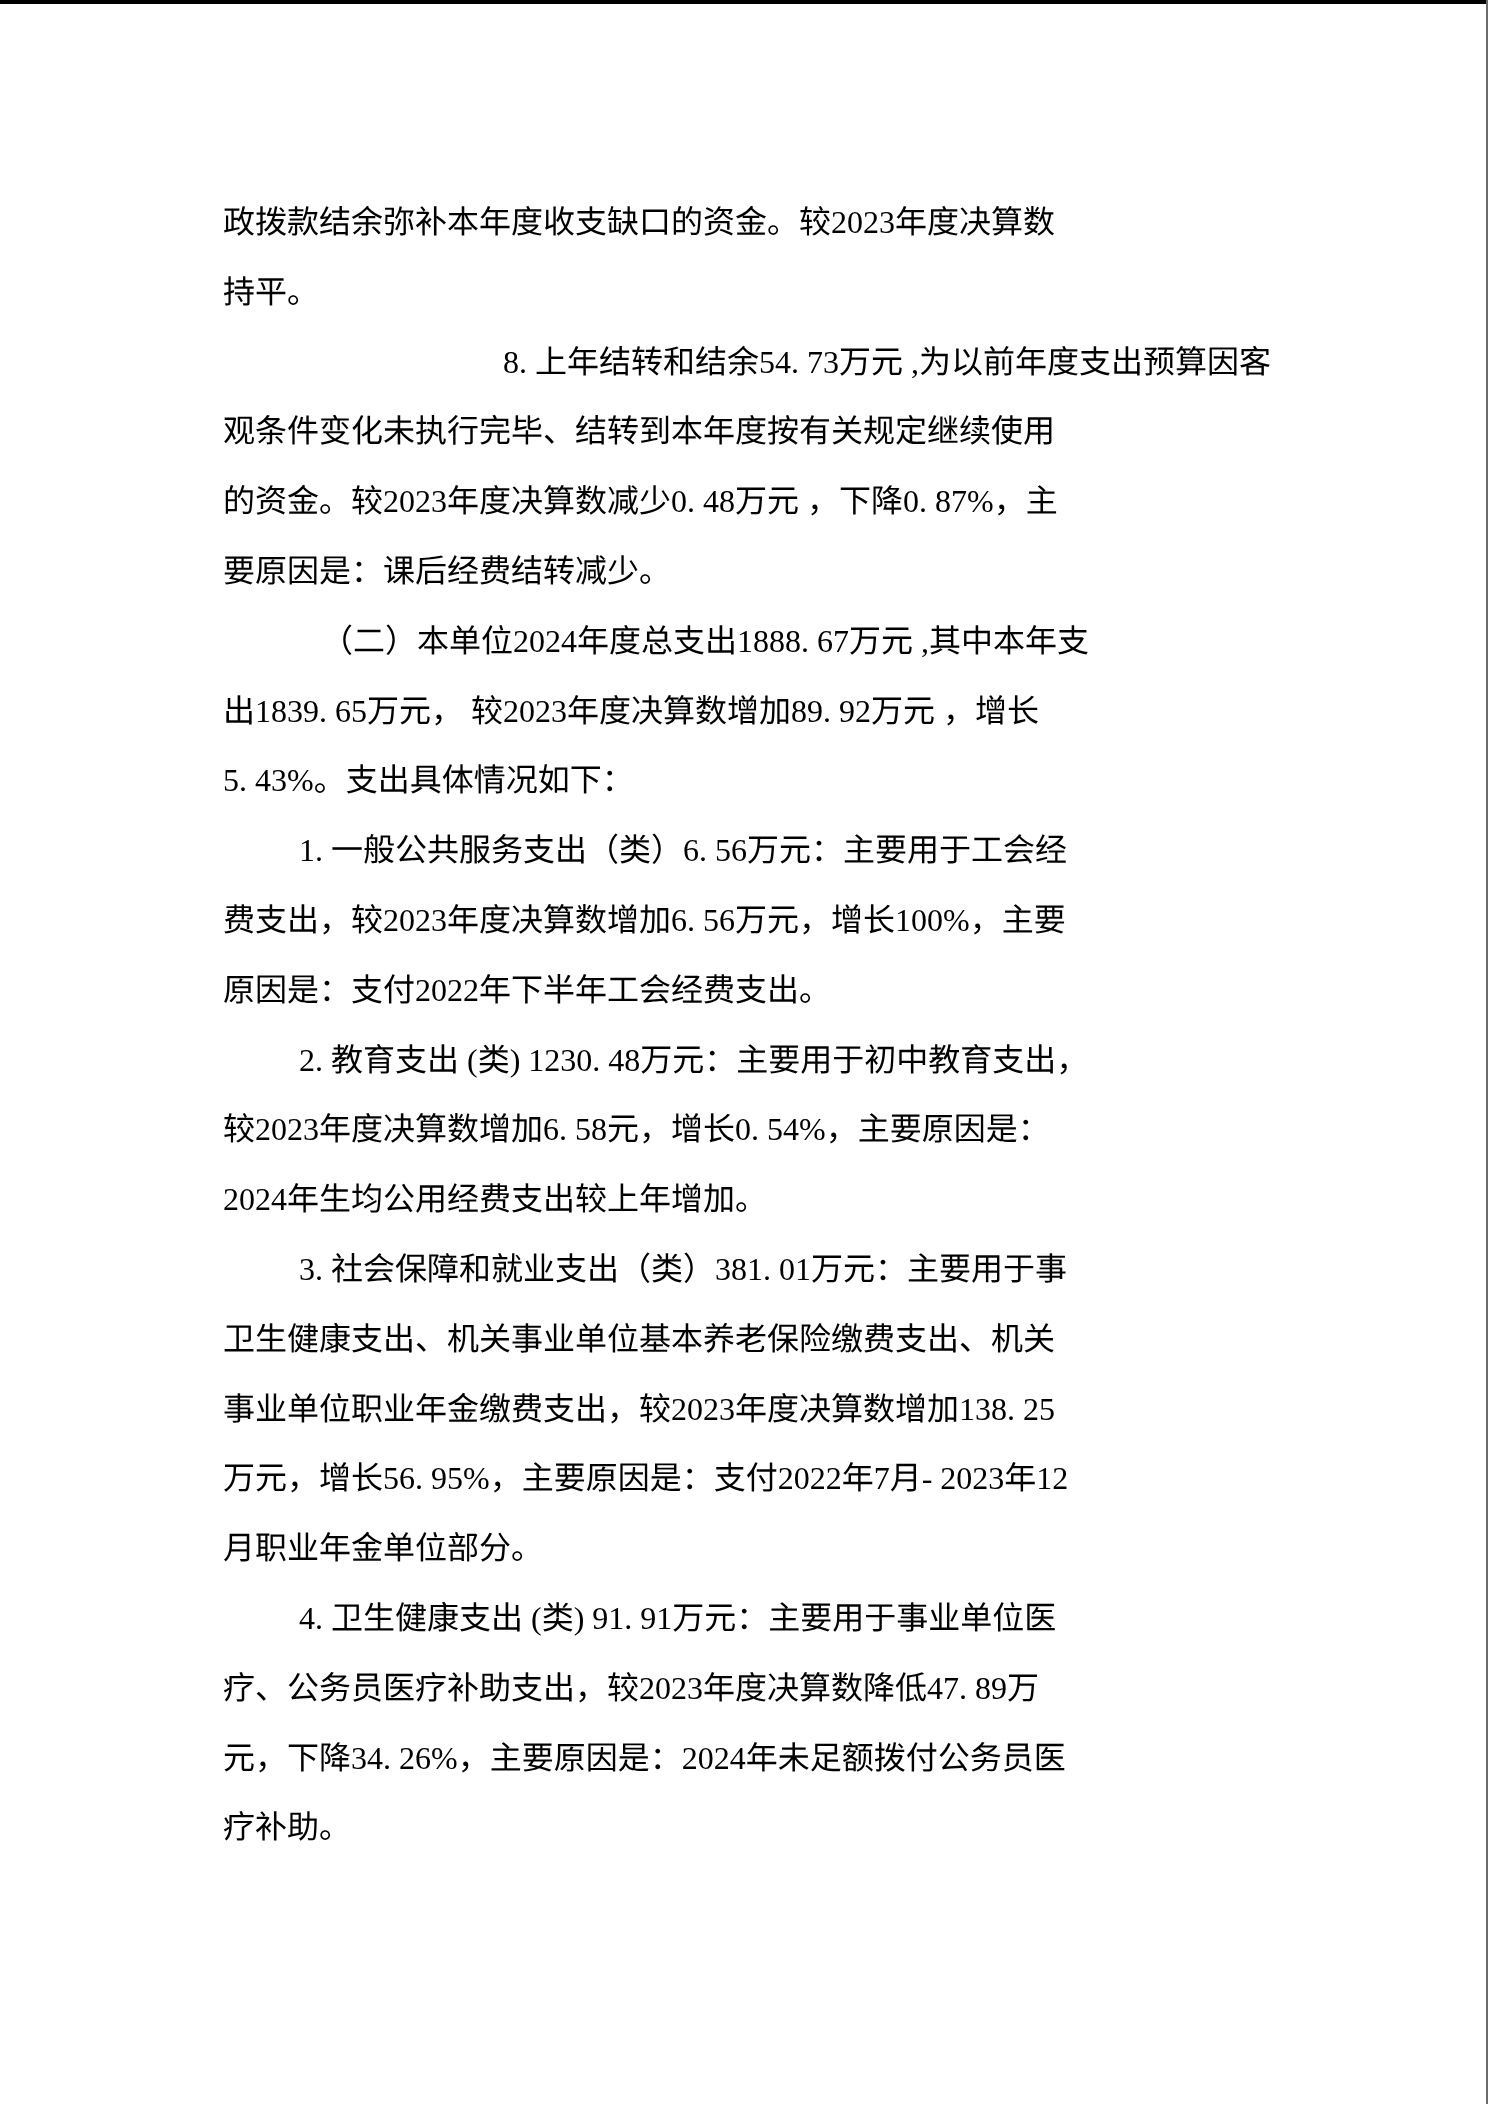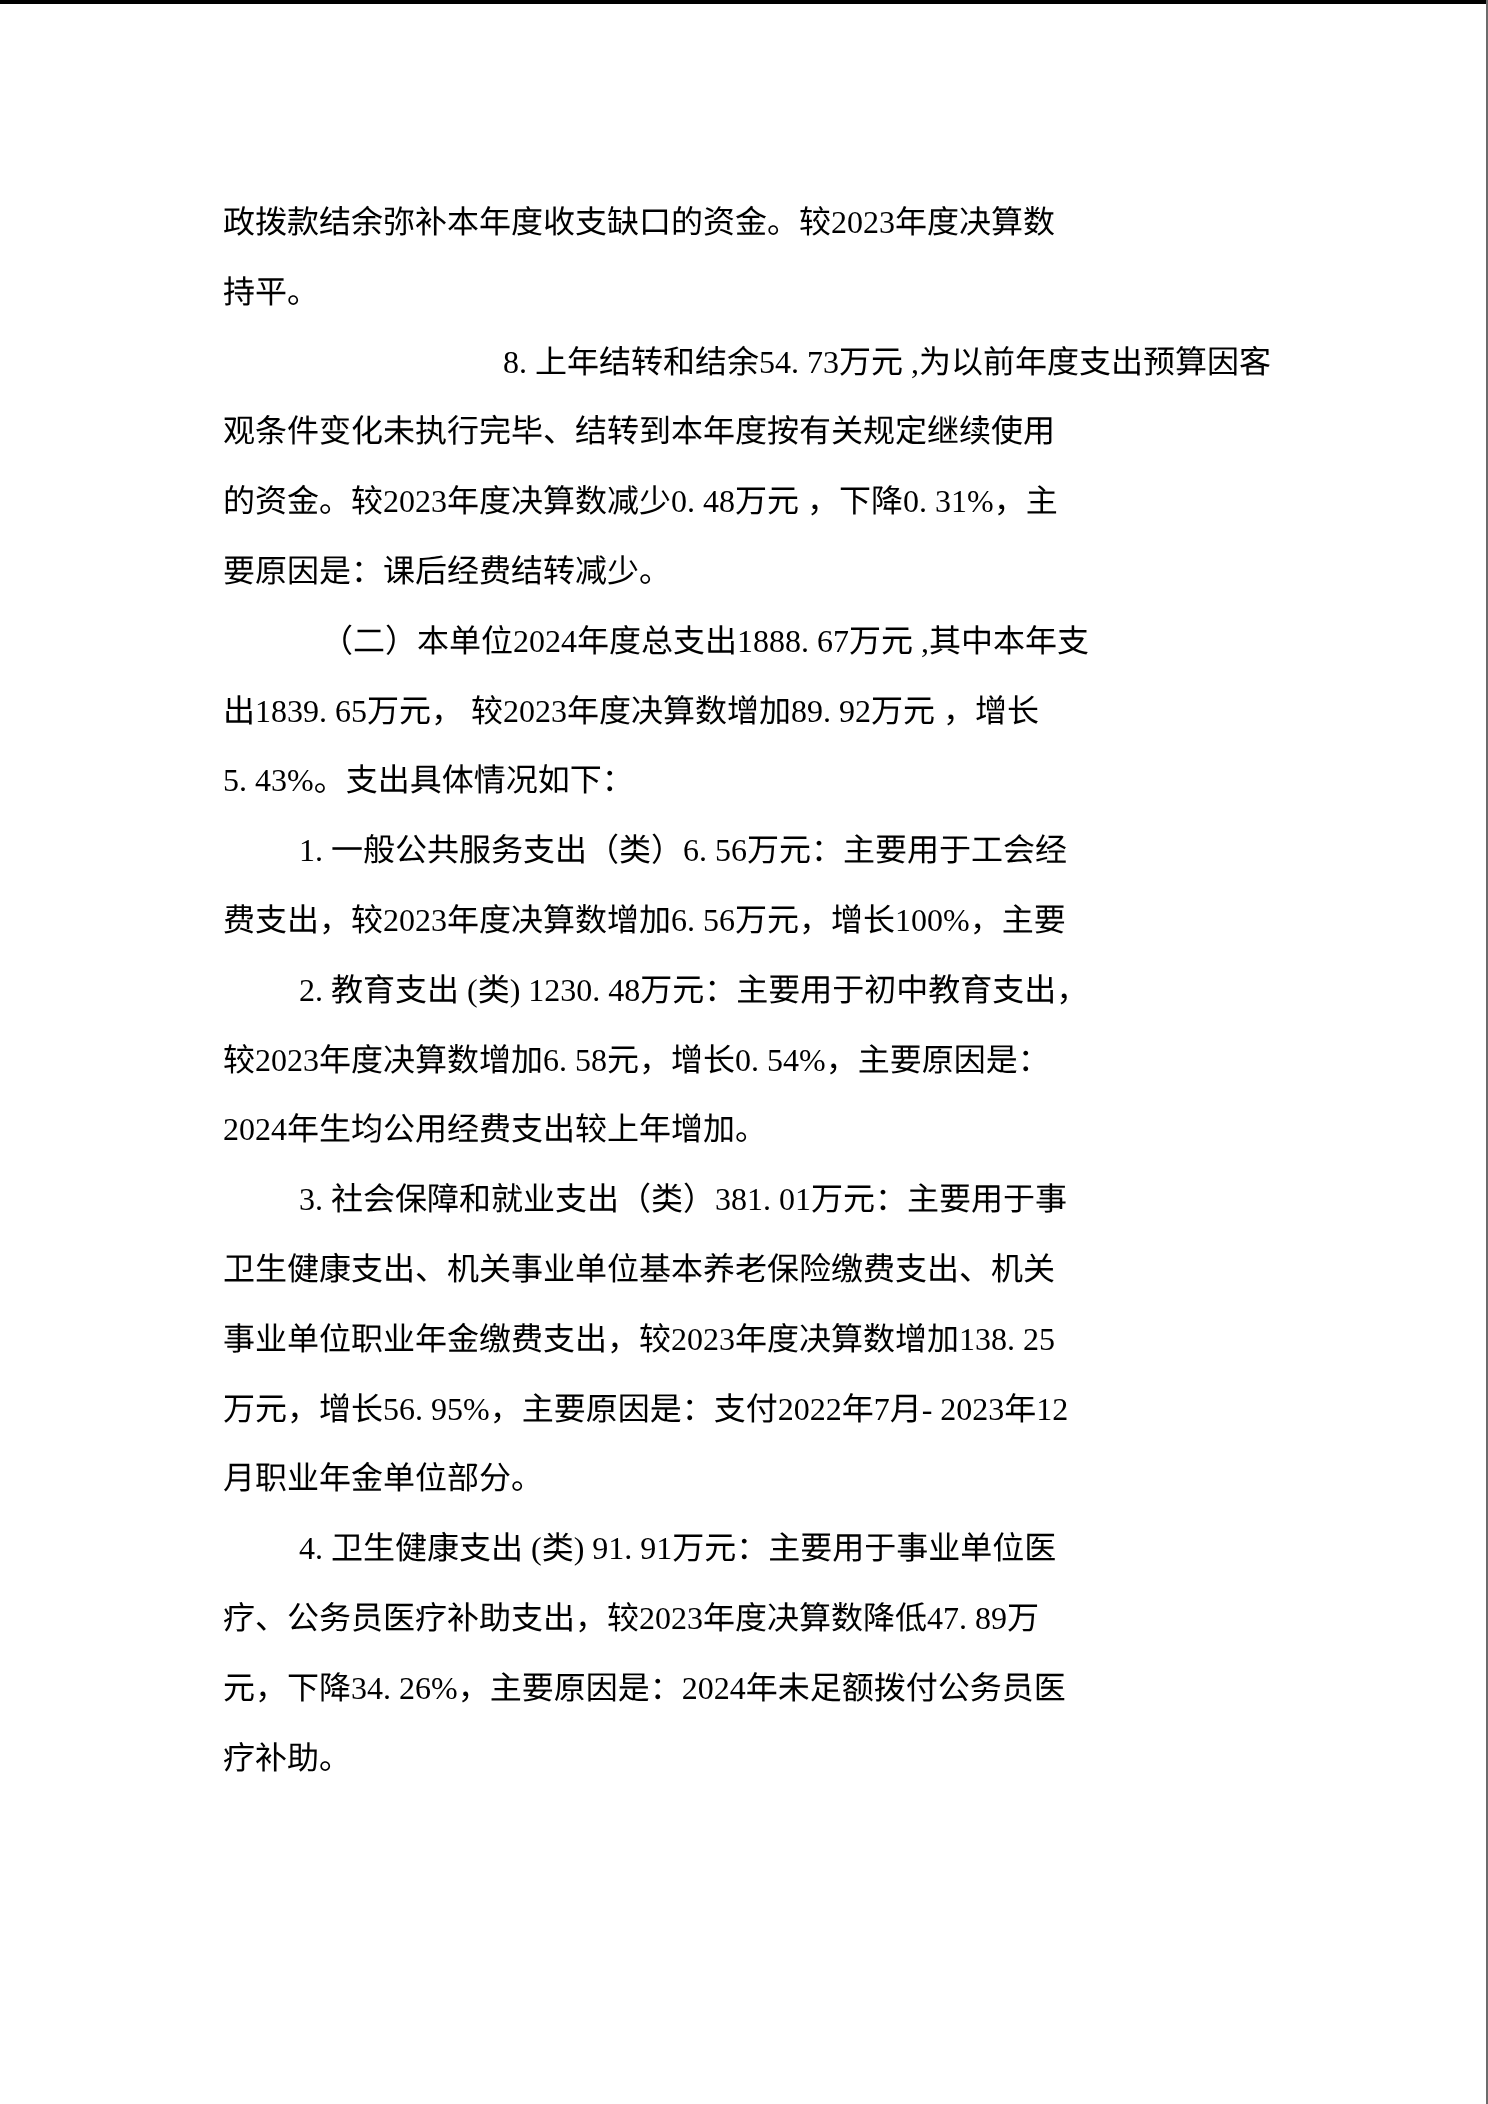--- a/index.html
+++ b/index.html
@@ -46,27 +46,28 @@
 </head>
 <body style="background: rgb(255, 255, 255);">
 
 <div class="top-edge-bar" style="background: rgb(0, 0, 0);"></div>
 <div class="right-edge-line" style="background: rgb(107, 107, 107);"></div>
 <div class="text-block" id="text-block">
     <div class="text-line">政拨款结余弥补本年度收支缺口的资金。较2023年度决算数</div>
     <div class="text-line">持平。</div>
     <div class="text-line" style="padding-left: 76px; text-align: right;">8. 上年结转和结余54. 73万元 ,为以前年度支出预算因客</div>
     <div class="text-line">观条件变化未执行完毕、结转到本年度按有关规定继续使用</div>
-    <div class="text-line">的资金。较2023年度决算数减少0. 48万元 ，下降0. 31%，主</div>
+    <div class="text-line">的资金。较2023年度决算数减少0. 48万元 ，下降0. 87%，主</div>
     <div class="text-line">要原因是：课后经费结转减少。</div>
     <div class="text-line" style="padding-left: 98px;">（二）本单位2024年度总支出1888. 67万元 ,其中本年支</div>
     <div class="text-line">出1839. 65万元， 较2023年度决算数增加89. 92万元 ，增长</div>
     <div class="text-line">5. 43%。支出具体情况如下：</div>
     <div class="text-line" style="padding-left: 76px;">1. 一般公共服务支出（类）6. 56万元：主要用于工会经</div>
     <div class="text-line">费支出，较2023年度决算数增加6. 56万元，增长100%，主要</div>
+    <div class="text-line">原因是：支付2022年下半年工会经费支出。</div>
     <div class="text-line" style="padding-left: 76px;">2. 教育支出 (类) 1230. 48万元：主要用于初中教育支出，</div>
     <div class="text-line">较2023年度决算数增加6. 58元，增长0. 54%，主要原因是：</div>
     <div class="text-line">2024年生均公用经费支出较上年增加。</div>
     <div class="text-line" style="padding-left: 76px;">3. 社会保障和就业支出（类）381. 01万元：主要用于事</div>
     <div class="text-line">卫生健康支出、机关事业单位基本养老保险缴费支出、机关</div>
     <div class="text-line">事业单位职业年金缴费支出，较2023年度决算数增加138. 25</div>
     <div class="text-line">万元，增长56. 95%，主要原因是：支付2022年7月- 2023年12</div>
     <div class="text-line">月职业年金单位部分。</div>
     <div class="text-line" style="padding-left: 76px;">4. 卫生健康支出 (类) 91. 91万元：主要用于事业单位医</div>
     <div class="text-line">疗、公务员医疗补助支出，较2023年度决算数降低47. 89万</div>

